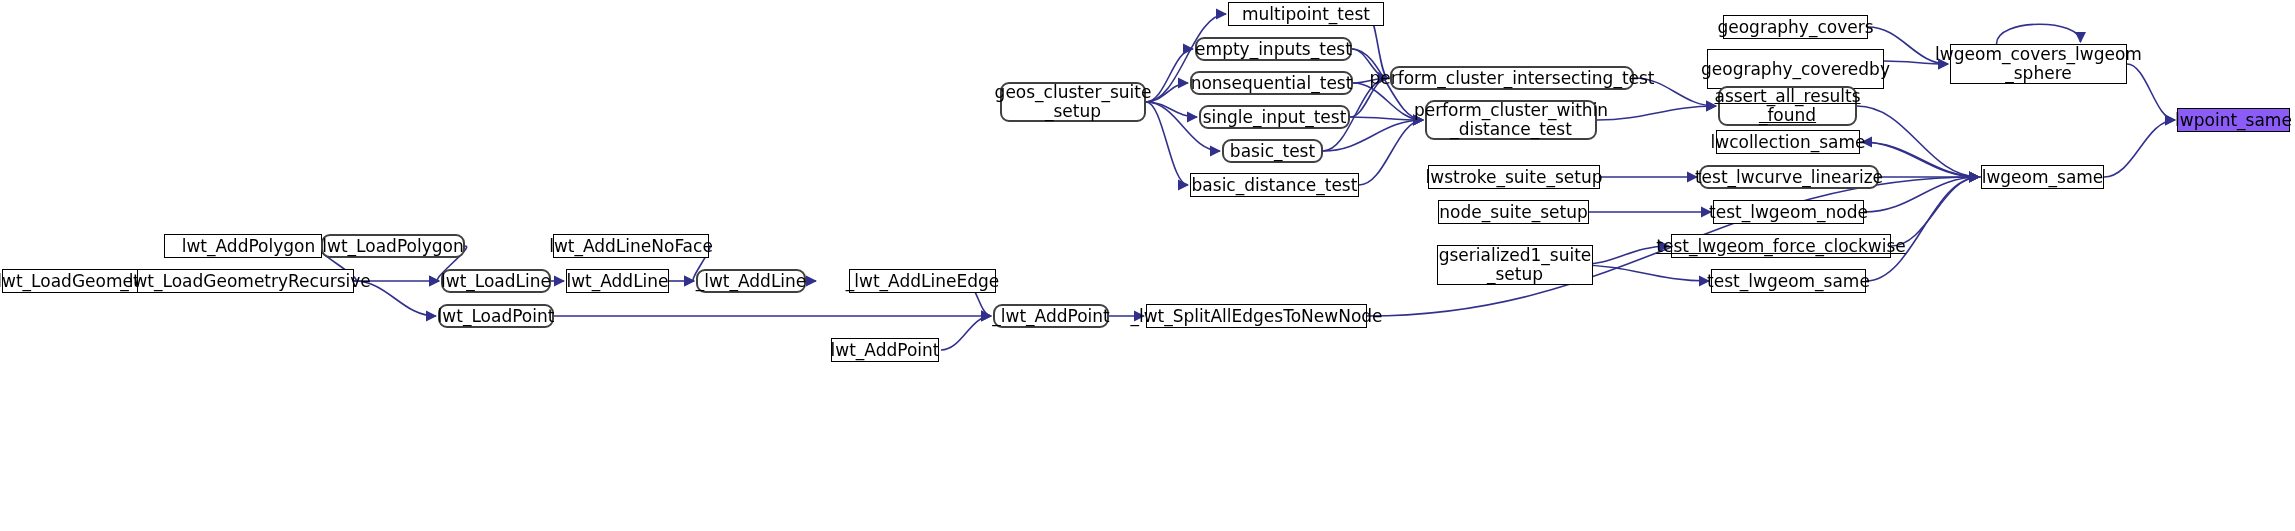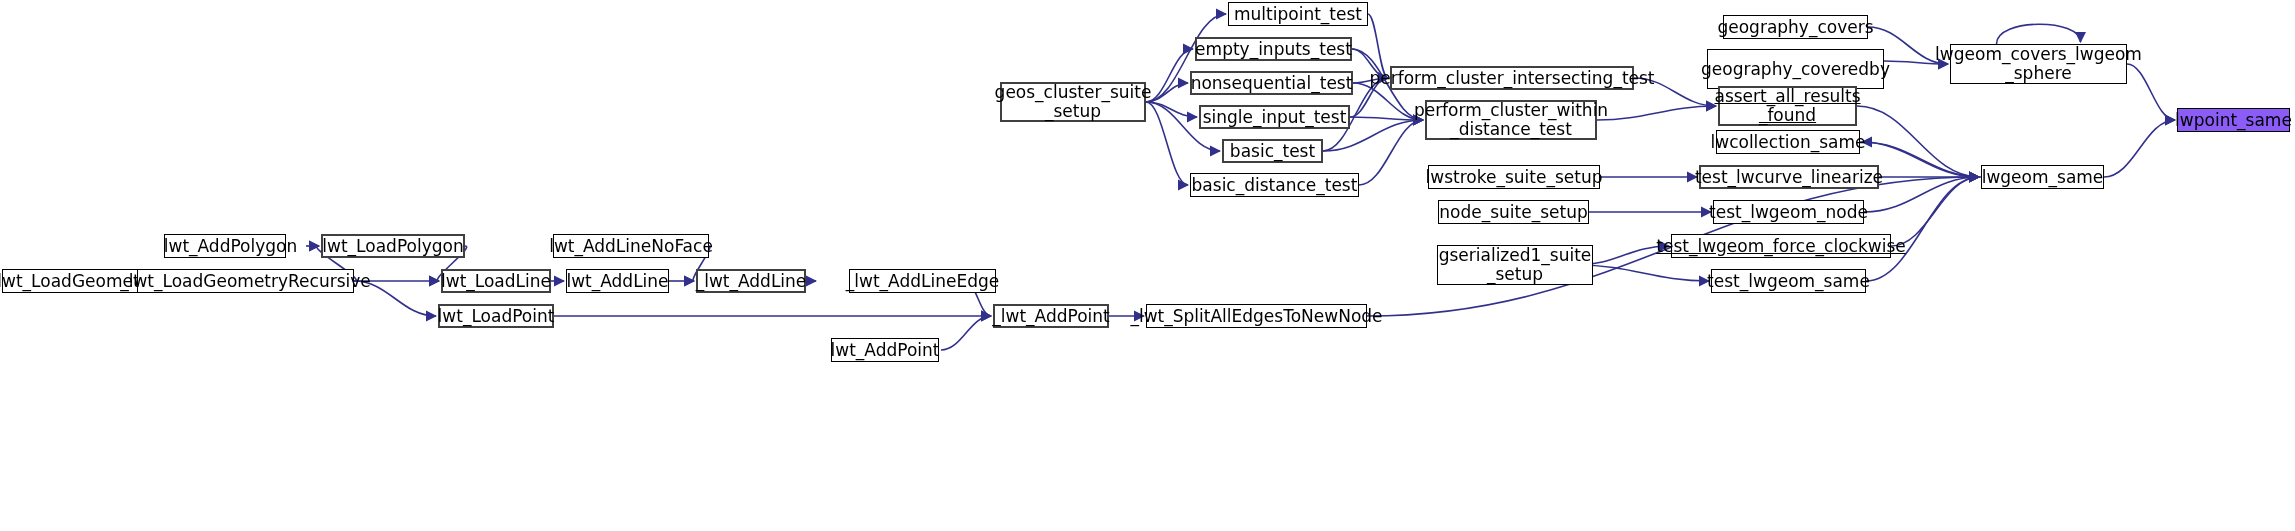--- a/index.html
+++ b/index.html
@@ -40,20 +40,21 @@
     cursor: pointer;
     z-index: 2;
   }
   .node.focus {
     background: #8b5cf6;
     border-color: #000000;
   }
   .node.thick {
     border-width: 2px;
     border-color: #404040;
+    border-radius: 9px;
   }
 </style>
 </head>
 <body>
 
 <div id="canvas">
   <svg id="edge-layer" viewBox="0 0 2295 531" preserveAspectRatio="none">
     <defs>
       <marker id="arrow" viewBox="0 0 10 10" refX="9" refY="5" markerWidth="7" markerHeight="7" orient="auto-start-reverse">
         <path d="M 0 0 L 10 5 L 0 10 z" fill="#31318c"></path>
@@ -105,21 +106,21 @@
         <path d="M 551 281 L 564 281" fill="none" stroke="#31318c" stroke-width="1.6" marker-end="url(#arrow)"></path>
         <path d="M 669 281 L 694 281" fill="none" stroke="#31318c" stroke-width="1.6" marker-end="url(#arrow)"></path>
         <path d="M 709 246 C 715.3 246, 687.7 281, 694 281" fill="none" stroke="#31318c" stroke-width="1.6" marker-end="url(#arrow)"></path>
         <path d="M 806 281 L 816 281" fill="none" stroke="#31318c" stroke-width="1.6" marker-end="url(#arrow)"></path>
         <path d="M 965 281 C 975.92 281, 980.08 316, 991 316" fill="none" stroke="#31318c" stroke-width="1.6" marker-end="url(#arrow)"></path>
         <path d="M 554 316 L 991 316" fill="none" stroke="#31318c" stroke-width="1.6" marker-end="url(#arrow)"></path>
         <path d="M 941 350 C 962 350, 970 316, 991 316" fill="none" stroke="#31318c" stroke-width="1.6" marker-end="url(#arrow)"></path>
       </g>
   </svg>
   <div id="nodes-g">
-      <div class="node" style="left: 1228px; top: 2px; width: 140px; height: 24px;">multipoint_test</div>
+      <div class="node" style="left: 1228px; top: 2px; width: 156px; height: 24px;">multipoint_test</div>
       <div class="node thick" style="left: 1195px; top: 37px; width: 157px; height: 24px;">empty_inputs_test</div>
       <div class="node thick" style="left: 1190px; top: 71px; width: 163px; height: 24px;">nonsequential_test</div>
       <div class="node thick" style="left: 1000px; top: 82px; width: 146px; height: 40px;">geos_cluster_suite
 _setup</div>
       <div class="node thick" style="left: 1199px; top: 105px; width: 151px; height: 24px;">single_input_test</div>
       <div class="node thick" style="left: 1222px; top: 139px; width: 101px; height: 24px;">basic_test</div>
       <div class="node" style="left: 1190px; top: 173px; width: 169px; height: 24px;">basic_distance_test</div>
       <div class="node thick" style="left: 1390px; top: 66px; width: 244px; height: 24px;">perform_cluster_intersecting_test</div>
       <div class="node thick" style="left: 1425px; top: 100px; width: 172px; height: 40px;">perform_cluster_within
 _distance_test</div>
@@ -133,21 +134,21 @@
       <div class="node" style="left: 1428px; top: 165px; width: 172px; height: 24px;">lwstroke_suite_setup</div>
       <div class="node thick" style="left: 1699px; top: 165px; width: 180px; height: 24px;">test_lwcurve_linearize</div>
       <div class="node" style="left: 1981px; top: 165px; width: 123px; height: 24px;">lwgeom_same</div>
       <div class="node focus" style="left: 2177px; top: 108px; width: 113px; height: 24px;">lwpoint_same</div>
       <div class="node" style="left: 1438px; top: 200px; width: 151px; height: 24px;">node_suite_setup</div>
       <div class="node" style="left: 1713px; top: 200px; width: 151px; height: 24px;">test_lwgeom_node</div>
       <div class="node" style="left: 1437px; top: 245px; width: 156px; height: 40px;">gserialized1_suite
 _setup</div>
       <div class="node" style="left: 1671px; top: 234px; width: 220px; height: 24px; text-decoration: underline;">test_lwgeom_force_clockwise</div>
       <div class="node" style="left: 1711px; top: 269px; width: 155px; height: 24px;">test_lwgeom_same</div>
-      <div class="node" style="left: 164px; top: 234px; width: 122px; height: 24px; padding-left: 11px;">lwt_AddPolygon</div>
+      <div class="node" style="left: 164px; top: 234px; width: 158px; height: 24px; padding-left: 11px;">lwt_AddPolygon</div>
       <div class="node thick" style="left: 321px; top: 234px; width: 144px; height: 24px;">lwt_LoadPolygon</div>
       <div class="node" style="left: 553px; top: 234px; width: 156px; height: 24px;">lwt_AddLineNoFace</div>
       <div class="node" style="left: 2px; top: 269px; width: 150px; height: 24px;">lwt_LoadGeometry</div>
       <div class="node" style="left: 137px; top: 269px; width: 217px; height: 24px;">_lwt_LoadGeometryRecursive</div>
       <div class="node thick" style="left: 441px; top: 269px; width: 110px; height: 24px;">lwt_LoadLine</div>
       <div class="node" style="left: 566px; top: 269px; width: 103px; height: 24px;">lwt_AddLine</div>
       <div class="node thick" style="left: 696px; top: 269px; width: 110px; height: 24px;">_lwt_AddLine</div>
       <div class="node" style="left: 818px; top: 269px; width: 147px; height: 24px; margin-left: 31px;">_lwt_AddLineEdge</div>
       <div class="node thick" style="left: 438px; top: 304px; width: 116px; height: 24px;">lwt_LoadPoint</div>
       <div class="node thick" style="left: 993px; top: 304px; width: 116px; height: 24px;">_lwt_AddPoint</div>

